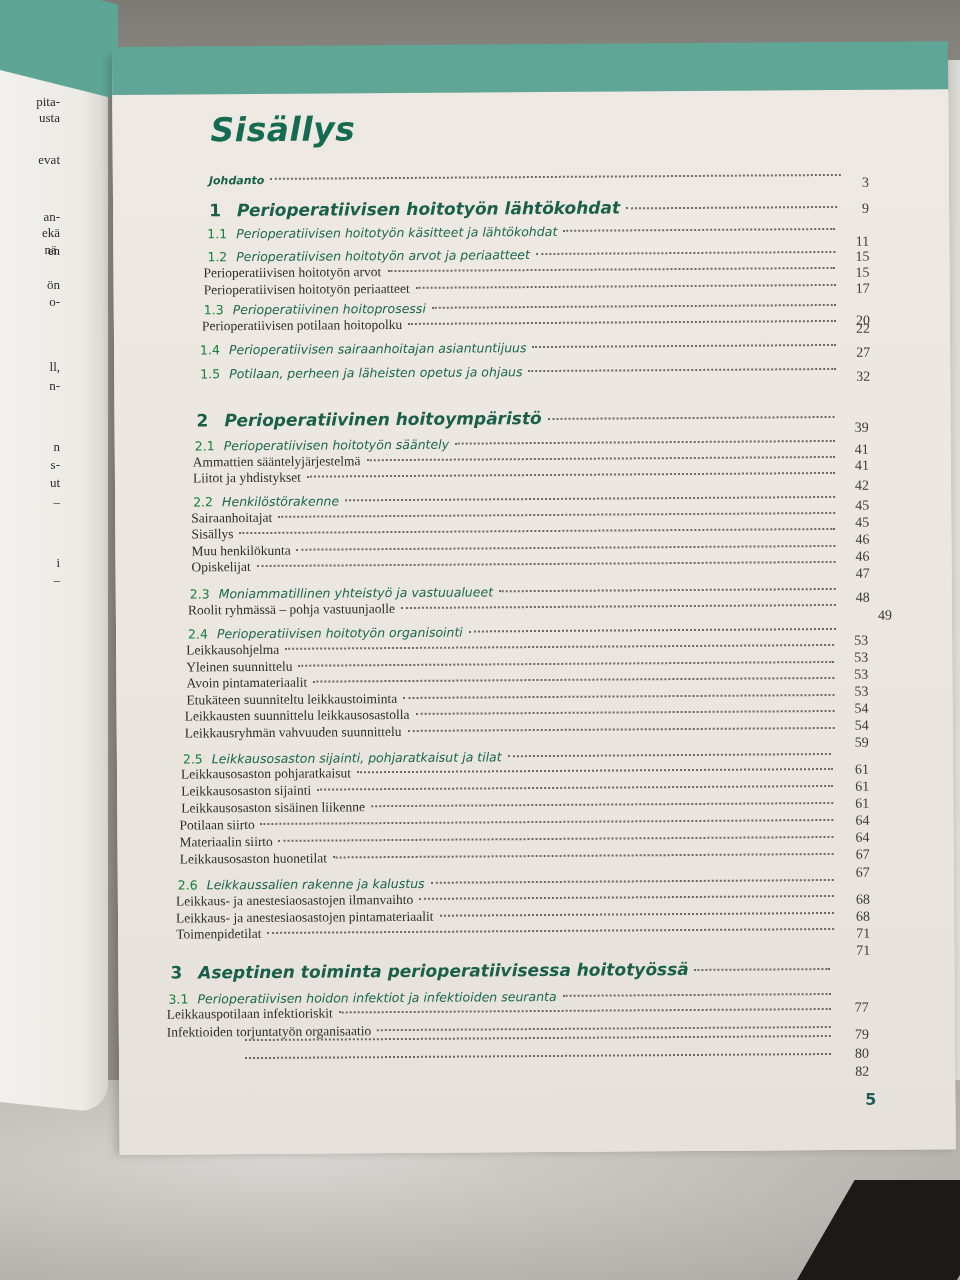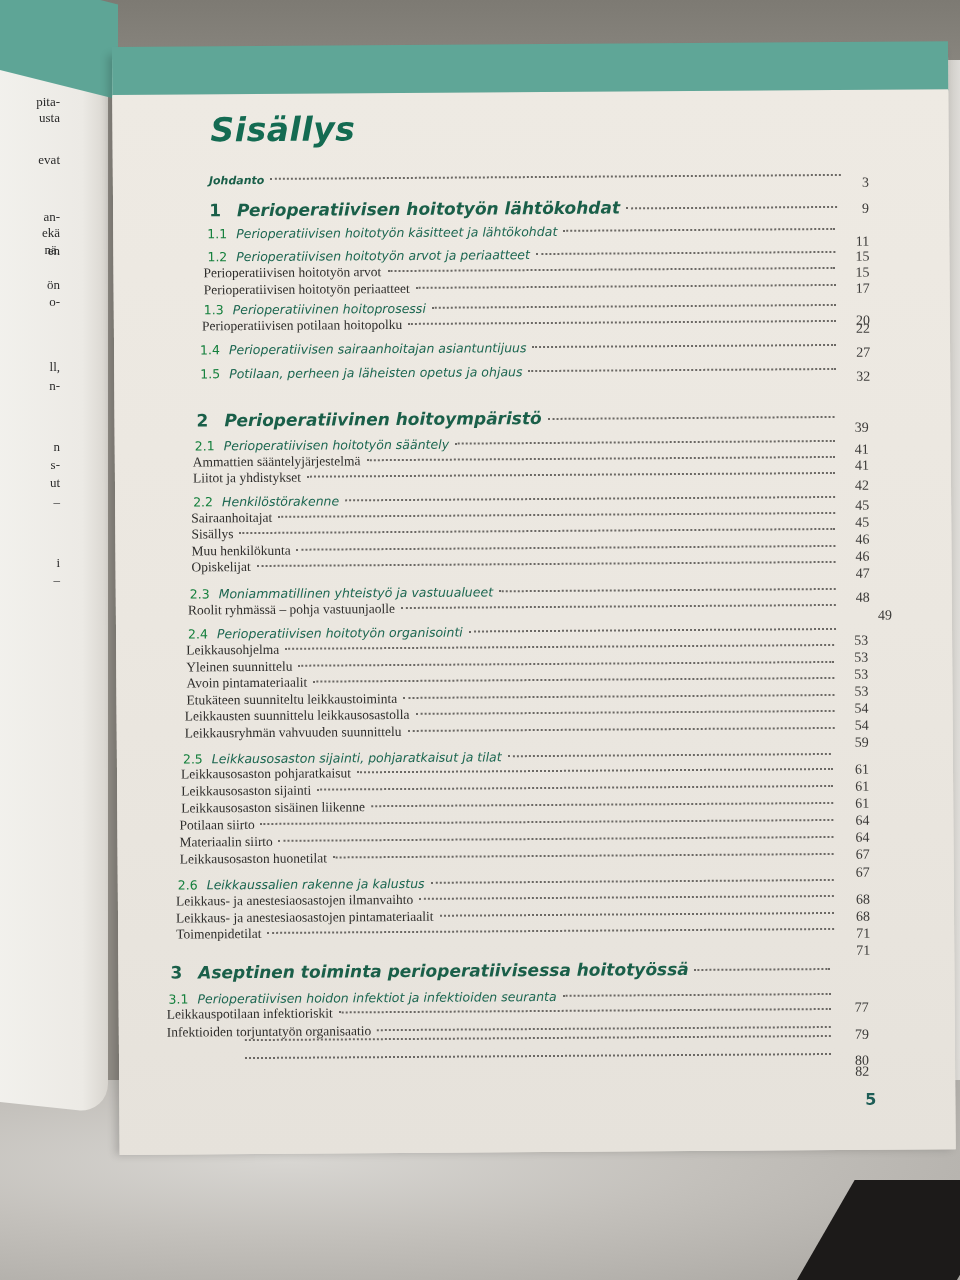--- a/index.html
+++ b/index.html
@@ -373,18 +373,18 @@
     <div class="page-num" style="left:712px; top:763px;">64</div>
     <div class="page-num" style="left:712px; top:780px;">64</div>
     <div class="page-num" style="left:712px; top:797px;">67</div>
     <div class="page-num" style="left:712px; top:815px;">67</div>
     <div class="page-num" style="left:712px; top:842px;">68</div>
     <div class="page-num" style="left:712px; top:859px;">68</div>
     <div class="page-num" style="left:712px; top:876px;">71</div>
     <div class="page-num" style="left:712px; top:893px;">71</div>
     <div class="page-num" style="left:710px; top:950px;">77</div>
     <div class="page-num" style="left:710px; top:977px;">79</div>
-    <div class="page-num" style="left:710px; top:996px;margin-top:7px;">80</div>
+    <div class="page-num" style="left:710px; top:996px;">80</div>
     <div class="page-num" style="left:710px; top:1014px;">82</div>
   </div>
 
   <div class="folio">5</div>
 </div>
 
 </body></html>

